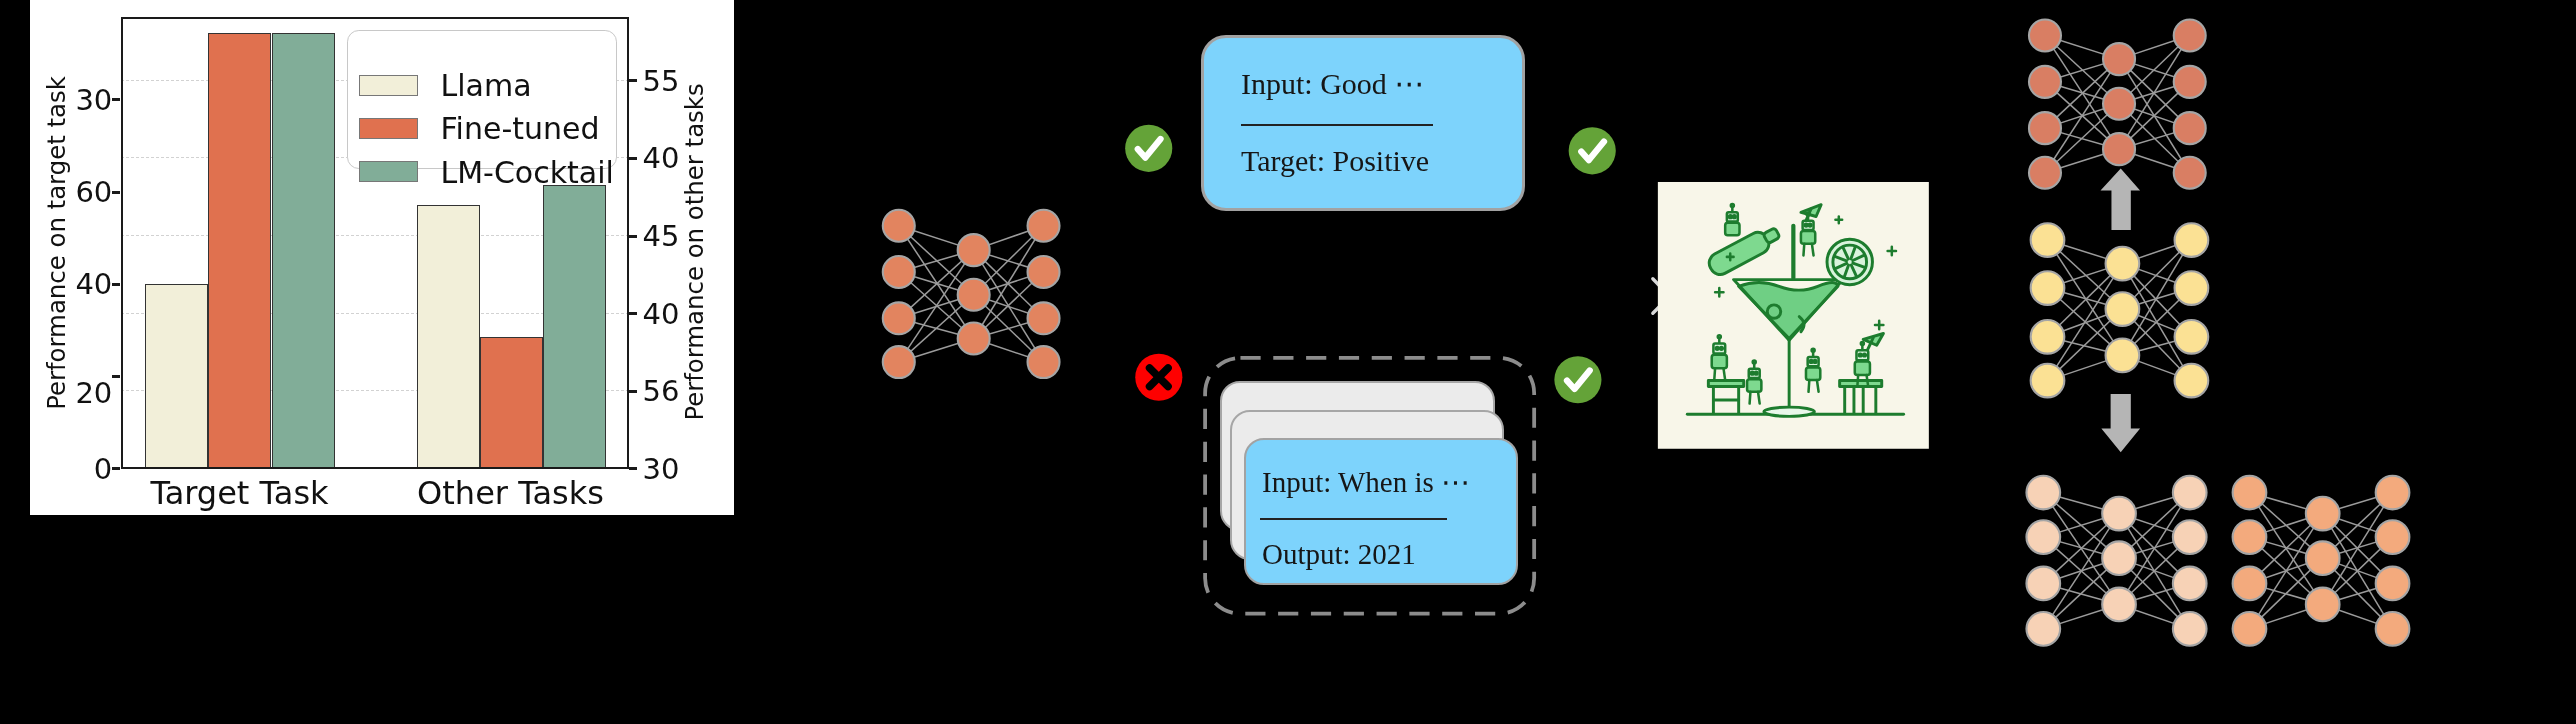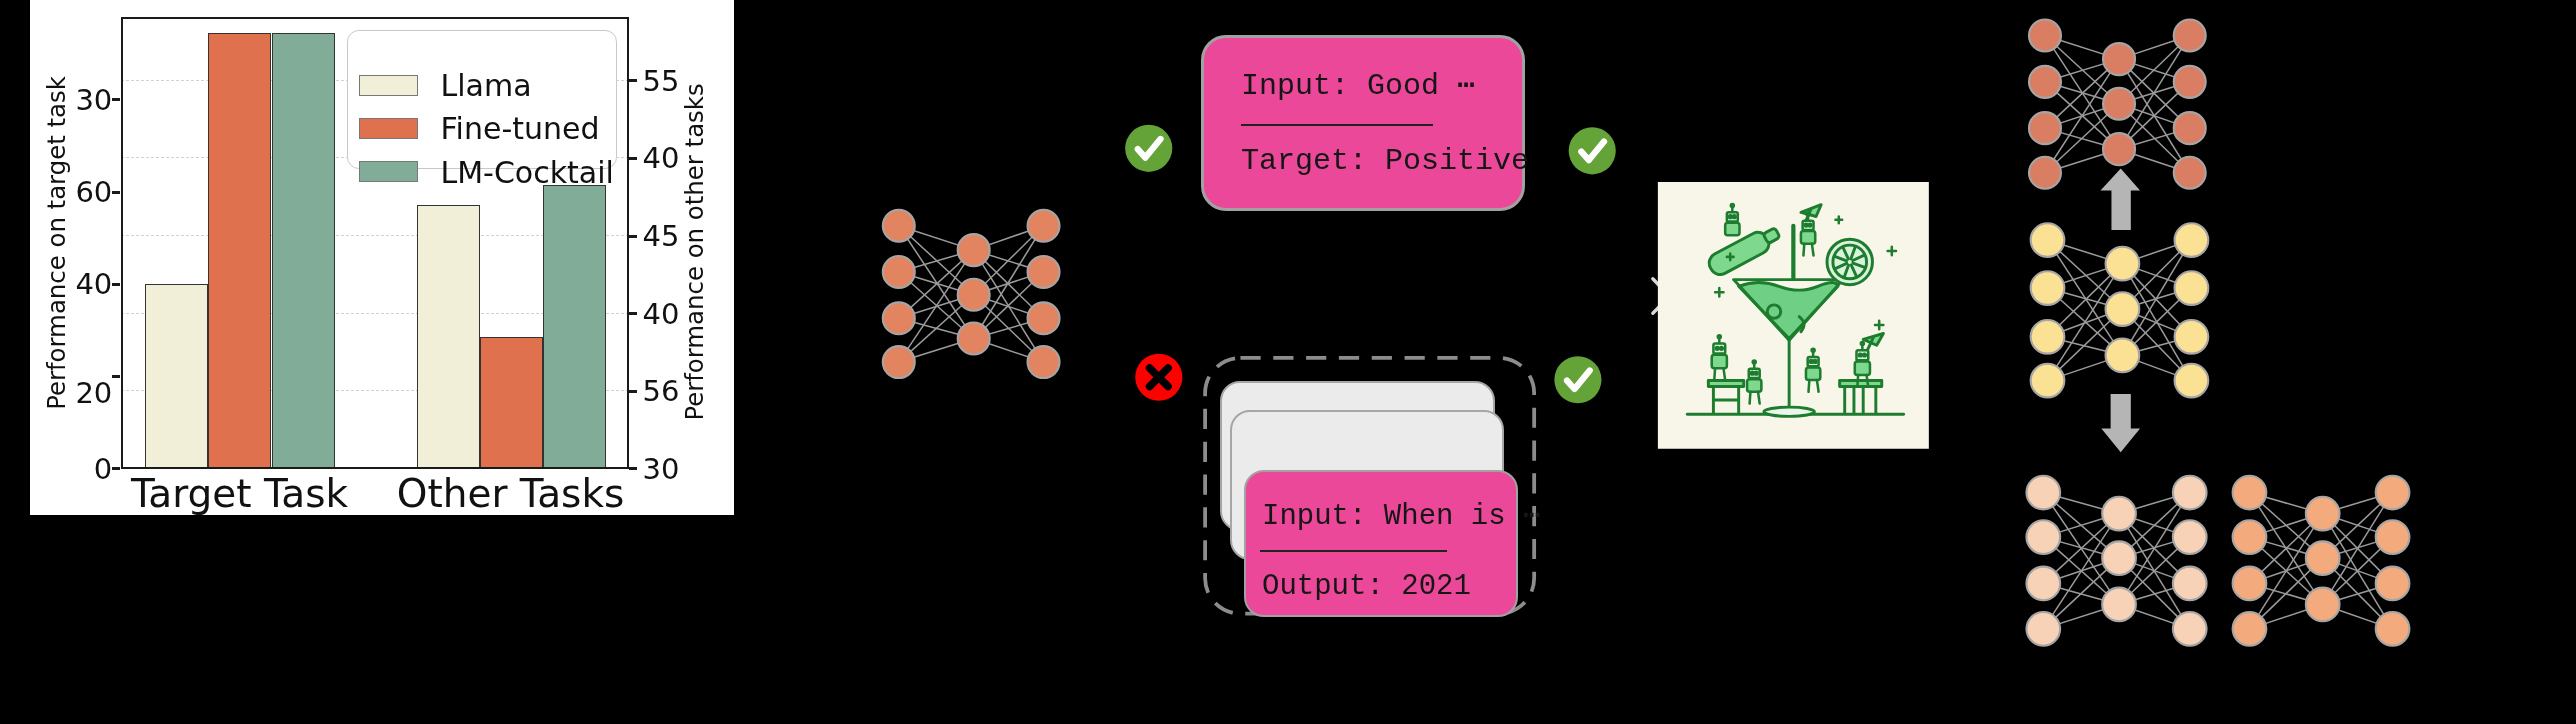--- a/index.html
+++ b/index.html
@@ -7,29 +7,29 @@
          font-family:"DejaVu Sans", sans-serif;}
   
   #chart-panel{position:absolute;left:29.5px;top:0;width:704px;height:515px;background:#fff;}
   .grid-line{position:absolute;height:0;border-top:1.7px dashed #d2d2d2;}
   .bar{position:absolute;box-sizing:border-box;border:1.7px solid #333;}
   .plot-frame{position:absolute;box-sizing:border-box;border:2.5px solid #1a1a1a;pointer-events:none;}
   .tickmark{position:absolute;background:#1a1a1a;}
   .ticklabel{position:absolute;font-size:29px;color:#111;line-height:34px;}
   .ticklabel.right{text-align:left;}
   .ticklabel.left{text-align:right;}
-  .cat-label{position:absolute;font-size:39px;color:#111;line-height:39px;transform:translateX(-50%);white-space:nowrap;}
+  .cat-label{position:absolute;font-size:32px;color:#111;line-height:39px;transform:translateX(-50%);white-space:nowrap;}
   .ylab{position:absolute;font-size:24.4px;color:#111;white-space:nowrap;transform:translate(-50%,-50%) rotate(-90deg);}
   #legend{position:absolute;left:317px;top:29.5px;width:268px;height:137px;background:#fff;
           border:1.7px solid #c8c8c8;border-radius:11.8px;}
   .legend-swatch{position:absolute;left:11px;width:59px;height:21px;box-sizing:border-box;border:1.7px solid #777;}
   .legend-label{position:absolute;left:93px;font-size:30px;color:#111;line-height:37px;white-space:nowrap;}
   
-  .card{position:absolute;background:#ec4899;border:3.4px solid #a2a2a2;border-radius:25px;box-sizing:border-box;
-        font-family:Liberation Mono, monospace;color:#161616;z-index:3;}
+  .card{position:absolute;background:#7dd3fc;border:3.4px solid #a2a2a2;border-radius:25px;box-sizing:border-box;
+        font-family:Liberation Serif, serif;color:#161616;z-index:3;}
   .card-line{position:absolute;left:37px;right:6.7px;white-space:nowrap;}
   .card-divider{position:absolute;border-top:2.5px solid #222;height:0;}
   .back-card{position:absolute;background:#ebebeb;border:2.5px solid #a6a6a6;border-radius:20px;box-sizing:border-box;z-index:2;}
   #overlay{position:absolute;left:0;top:0;z-index:1;}
 </style>
 </head>
 <body>
 
 <div id="stage">
 
@@ -425,20 +425,20 @@
   </svg>
 
   <div class="card" style="left:1201px;top:35px;width:324px;height:176px;">
     <div class="card-line" style="top:28px;font-size:30px;">Input: Good ⋯</div>
     <div class="card-divider" style="left:37px;width:192px;top:86px;"></div>
     <div class="card-line" style="top:106px;font-size:30px;">Target: Positive</div>
   </div>
 
   <div class="back-card" style="left:1220px;top:381px;width:275px;height:150px;"></div>
   <div class="back-card" style="left:1230px;top:410px;width:274px;height:150px;"></div>
-  <div class="card" style="left:1244px;top:438px;width:274px;height:147px;border-width:2.5px;border-radius:20px;margin-top:32px;">
+  <div class="card" style="left:1244px;top:438px;width:274px;height:147px;border-width:2.5px;border-radius:20px;">
     <div class="card-line" style="left:16px;top:25px;font-size:29px;">Input: When is ⋯</div>
     <div class="card-divider" style="left:13.5px;width:187px;top:78px;border-top-width:2.1px;"></div>
     <div class="card-line" style="left:16px;top:98px;font-size:29px;">Output: 2021</div>
   </div>
 
 </div>
 
 
 </body></html>

